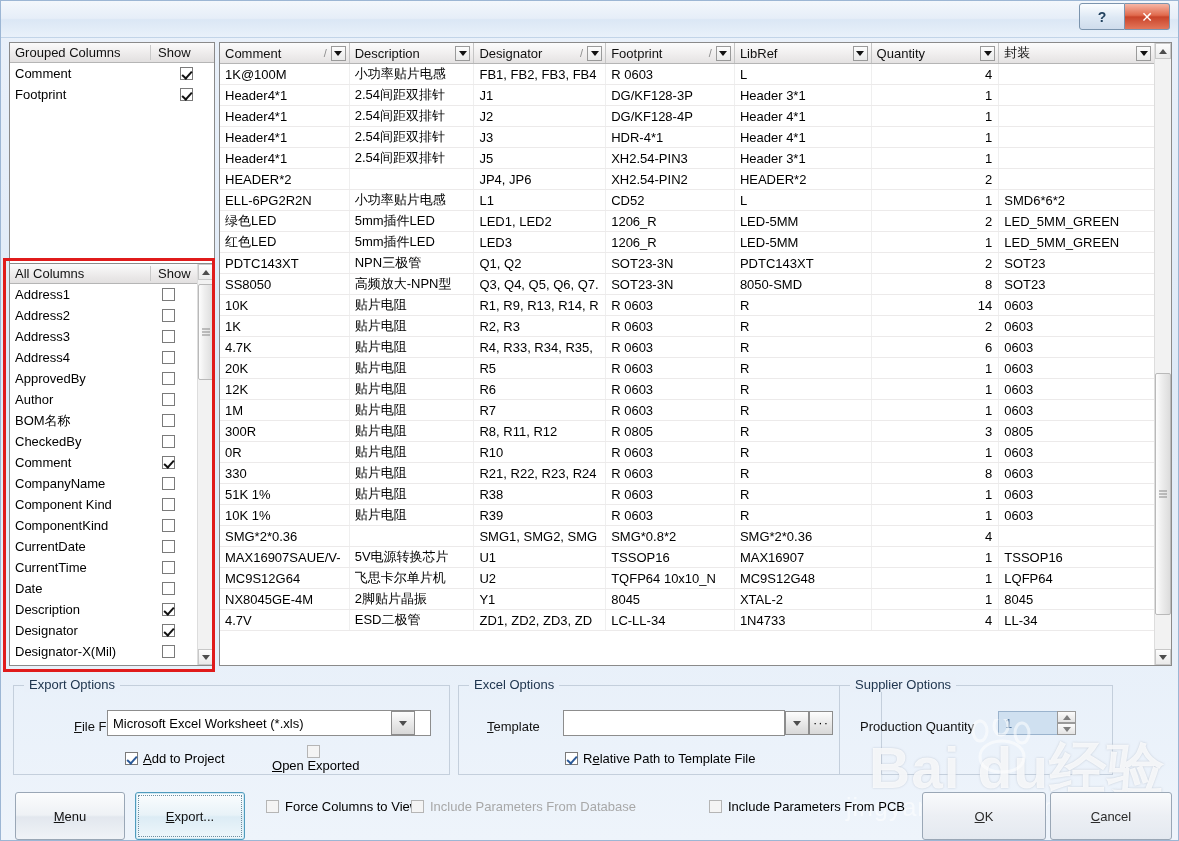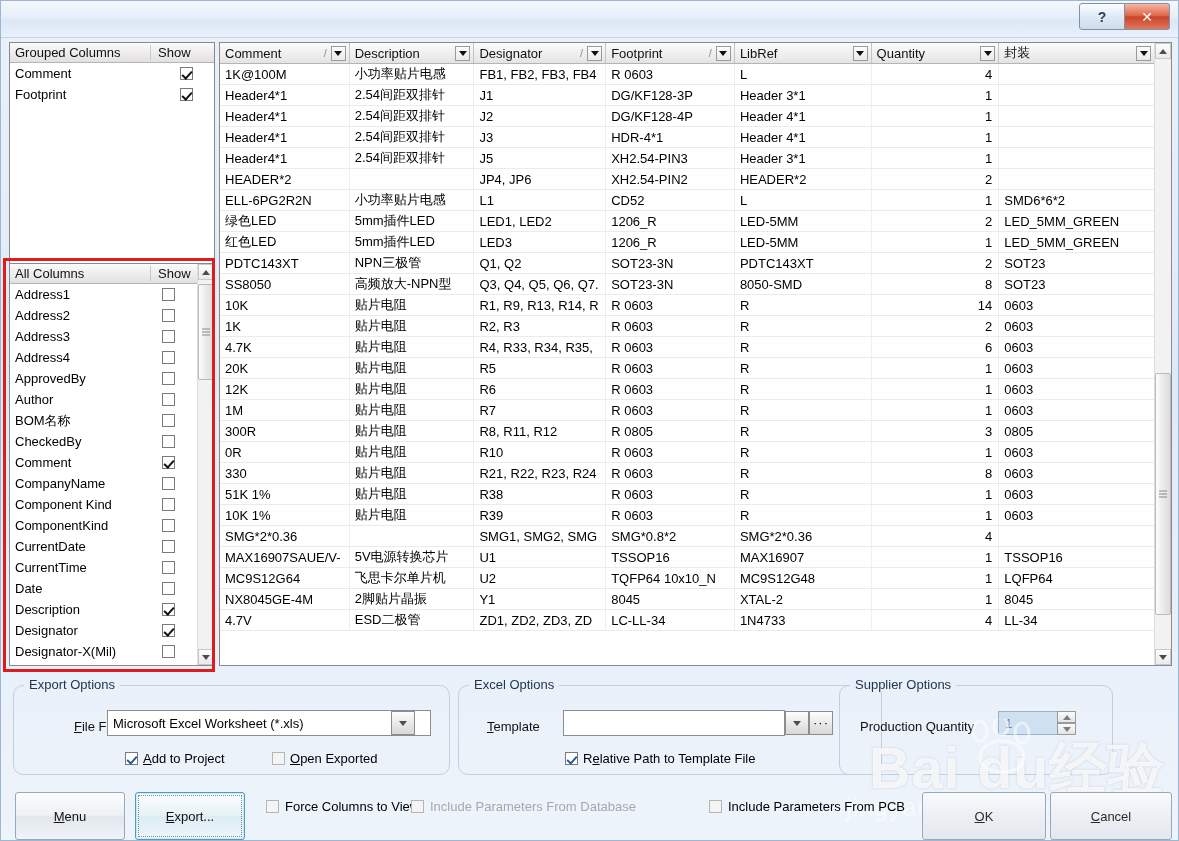--- a/index.html
+++ b/index.html
@@ -128,21 +128,21 @@
   
   .c0{width:130px;}
   .c1{width:125px;}
   .c2{width:132px;}
   .c3{width:129px;}
   .c4{width:137px;}
   .c5{width:128px;}
   .c6{width:155px;border-right:none;}
   
   .group{
-    position:absolute;border:1px solid #c4cfdc;border-radius:10px;
+    position:absolute;border:1px solid #c4cfdc;border-radius:0;
     background:transparent;box-sizing:border-box;padding-left:48px;
   }
   .group > .legend{
     position:absolute;top:-9px;left:10px;padding:0 5px;
     background:#e9f0f9;font-size:13px;color:#20364f;white-space:nowrap;
   }
   #grp-export{left:12px;top:684px;width:437px;height:90px;}
   #grp-excel{left:457px;top:684px;width:424px;height:90px;}
   #grp-supplier{left:838px;top:684px;width:274px;height:90px;}
   .fld-label{position:absolute;font-size:13px;color:#111;white-space:nowrap;}
@@ -696,21 +696,21 @@
     <span class="legend">Export Options</span>
     <span class="fld-label" style="left:27px;top:33px;margin-left:33px;"><u class="acc">F</u>ile Format</span>
     <div class="txtbox" style="left:93px;top:24px;width:324px;">Microsoft Excel Worksheet (*.xls)</div>
     <div class="ddbtn" style="left:377px;top:25px;">
         <span class="tri down"></span>
       </div>
     <div class="chkrow" style="left:111px;top:65px;">
       <span class="cbx blue on"></span>
       <span><u class="acc">A</u>dd to Project</span>
     </div>
-    <div class="chkrow" style="left:258px;top:65px;">
+    <div class="chkrow" style="left:258px;top:59px;flex-direction:column;">
       <span class="cbx dim"></span>
       <span><u class="acc">O</u>pen Exported</span>
     </div>
   </div>
 
   <div class="group" id="grp-excel">
     <span class="legend">Excel Options</span>
     <span class="fld-label" style="left:28px;top:33px;"><u class="acc">T</u>emplate</span>
     <div class="txtbox" style="left:104px;top:24px;width:222px;"></div>
     <div class="ddbtn" style="left:326px;top:25px;">

